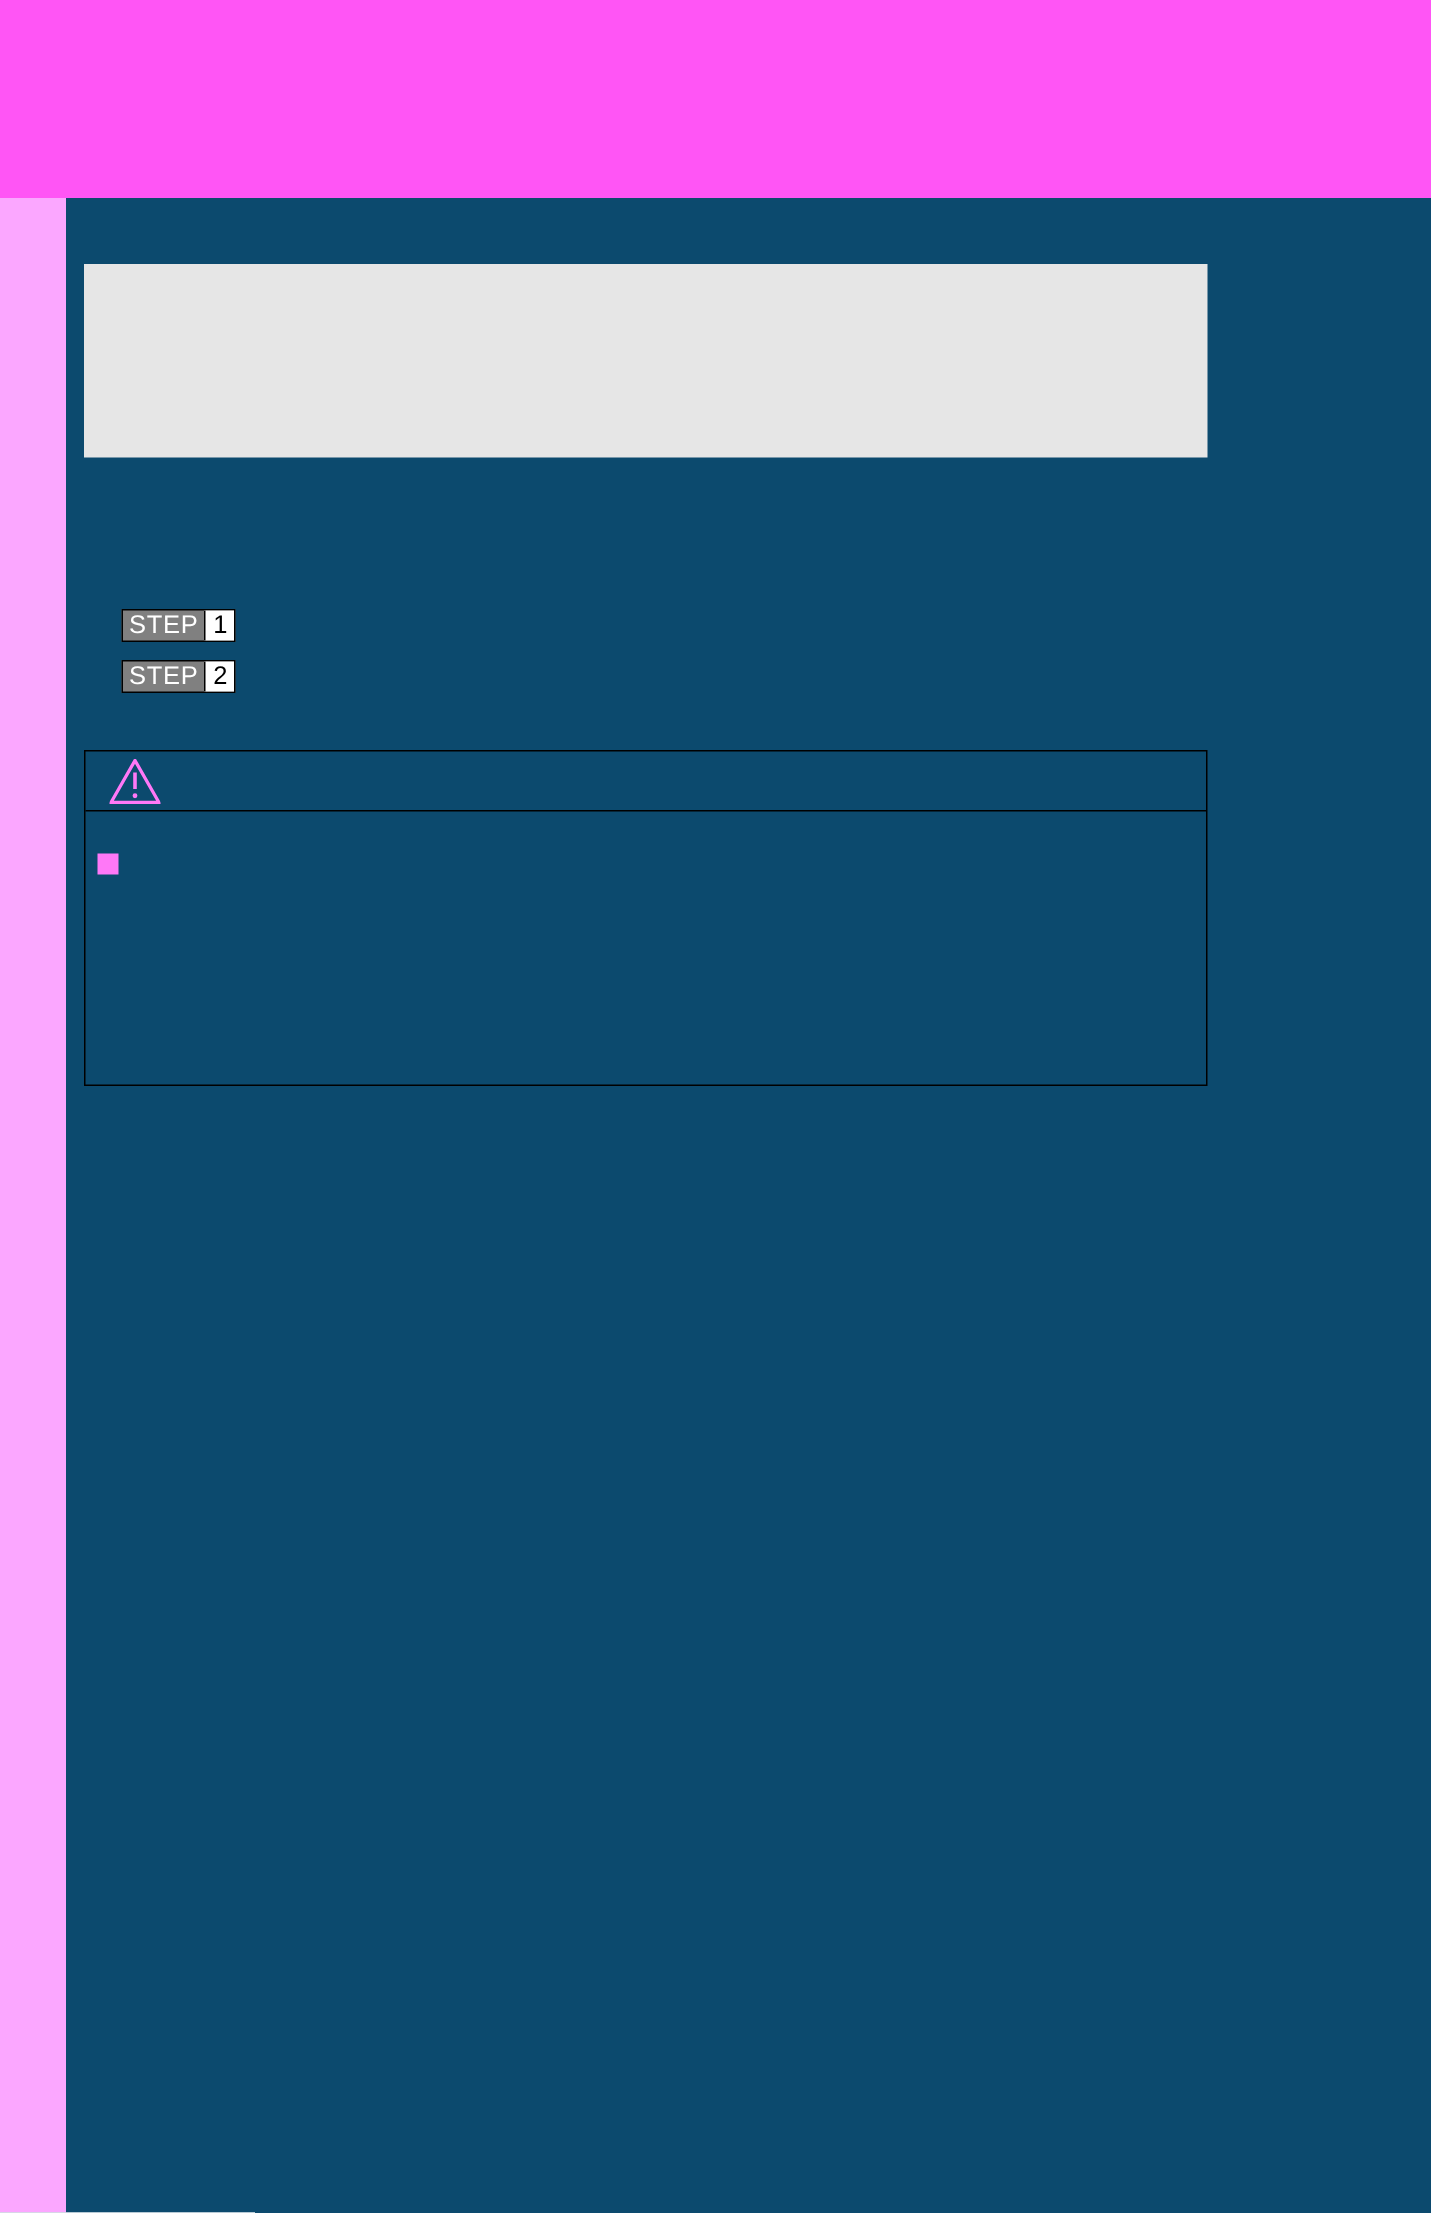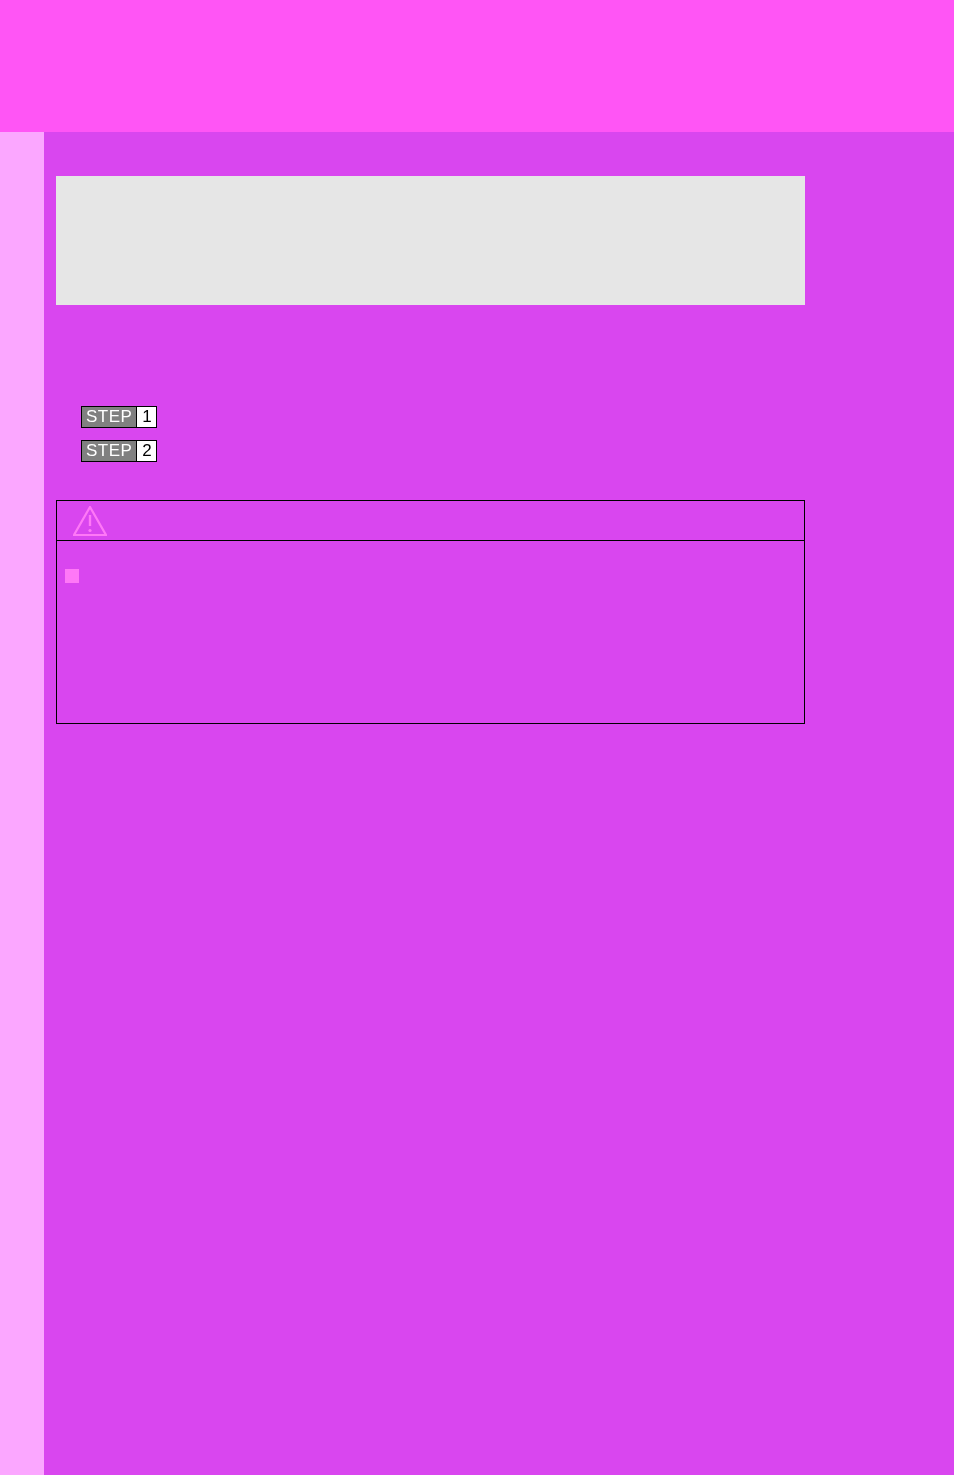--- a/index.html
+++ b/index.html
@@ -1,20 +1,20 @@
 <!DOCTYPE html>
 <html><head>
 <meta charset="utf-8">
 <style>
   * { box-sizing: border-box; margin: 0; padding: 0; }
   html, body { width: 954px; height: 1475px; font-family: Arial, Helvetica, sans-serif; background: #fff; }
   .page { width: 954px; height: 1475px; position: relative; background: #fff; overflow: hidden; }
   .topband { position: absolute; left: 0; top: 0; width: 954px; height: 132px; background: #ff55f5; }
   .sidebar-light { position: absolute; left: 0; top: 132px; width: 44px; height: calc(1475px - 132px); background: #fba7ff; }
-  .content { position: absolute; left: 44px; top: 132px; width: calc(954px - 44px); height: calc(1475px - 132px); background: #d946ef; }
+  .content { position: absolute; left: 44px; top: 132px; width: calc(954px - 44px); height: calc(1475px - 132px); background: #0c4a6e; }
   .graybox { position: absolute; left: 12px; top: 44px; width: 749px; height: 129px; background: #e6e6e6; }
   .steps { position: absolute; left: 37px; top: 274px; }
   .step { display: flex; align-items: center; border: 1px solid #000; background: #808080; color: #fff; font-size: 17px; font-weight: 400; padding: 0; margin-bottom: 12px; height: 22px; }
   .step-label { padding: 0 4px; letter-spacing: 0.5px; }
   .step-num { background: #fff; color: #000; width: 20px; height: 100%; display: flex; align-items: center; justify-content: center; border-left: 1px solid #000; font-weight: 400; }
   .warnbox { position: absolute; left: 12px; top: 368px; width: 749px; border: 1px solid #000; }
   .warnhead { height: 40px; border-bottom: 1px solid #000; display: flex; align-items: center; padding-left: 16px; }
   .warn-icon svg { width: 34px; height: 30px; display: block; }
   .warnbody { height: 182px; padding: 24px 12px 12px 8px; position: relative; }
   .pink-square { width: 14px; height: 14px; background: #ff78f7; position: absolute; left: 8px; top: 28px; }

